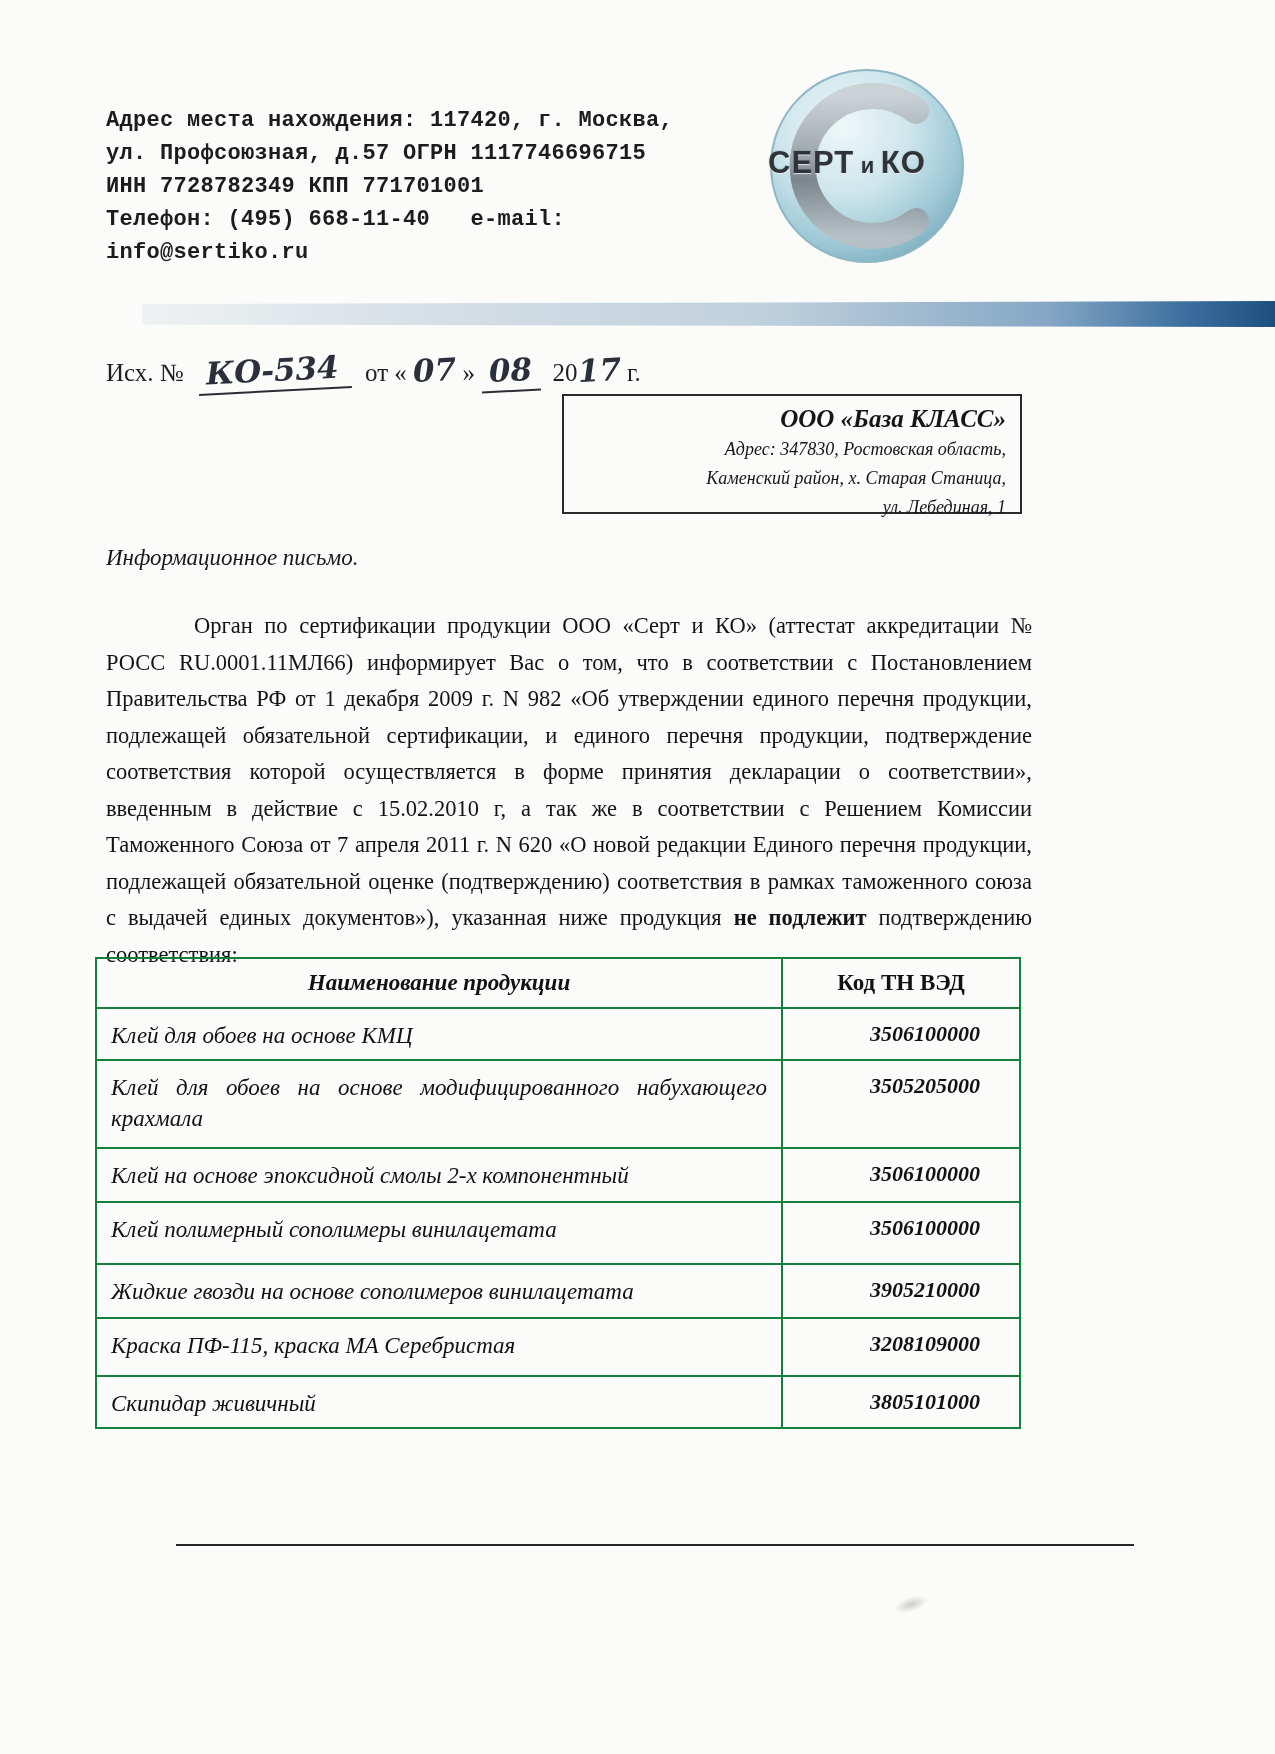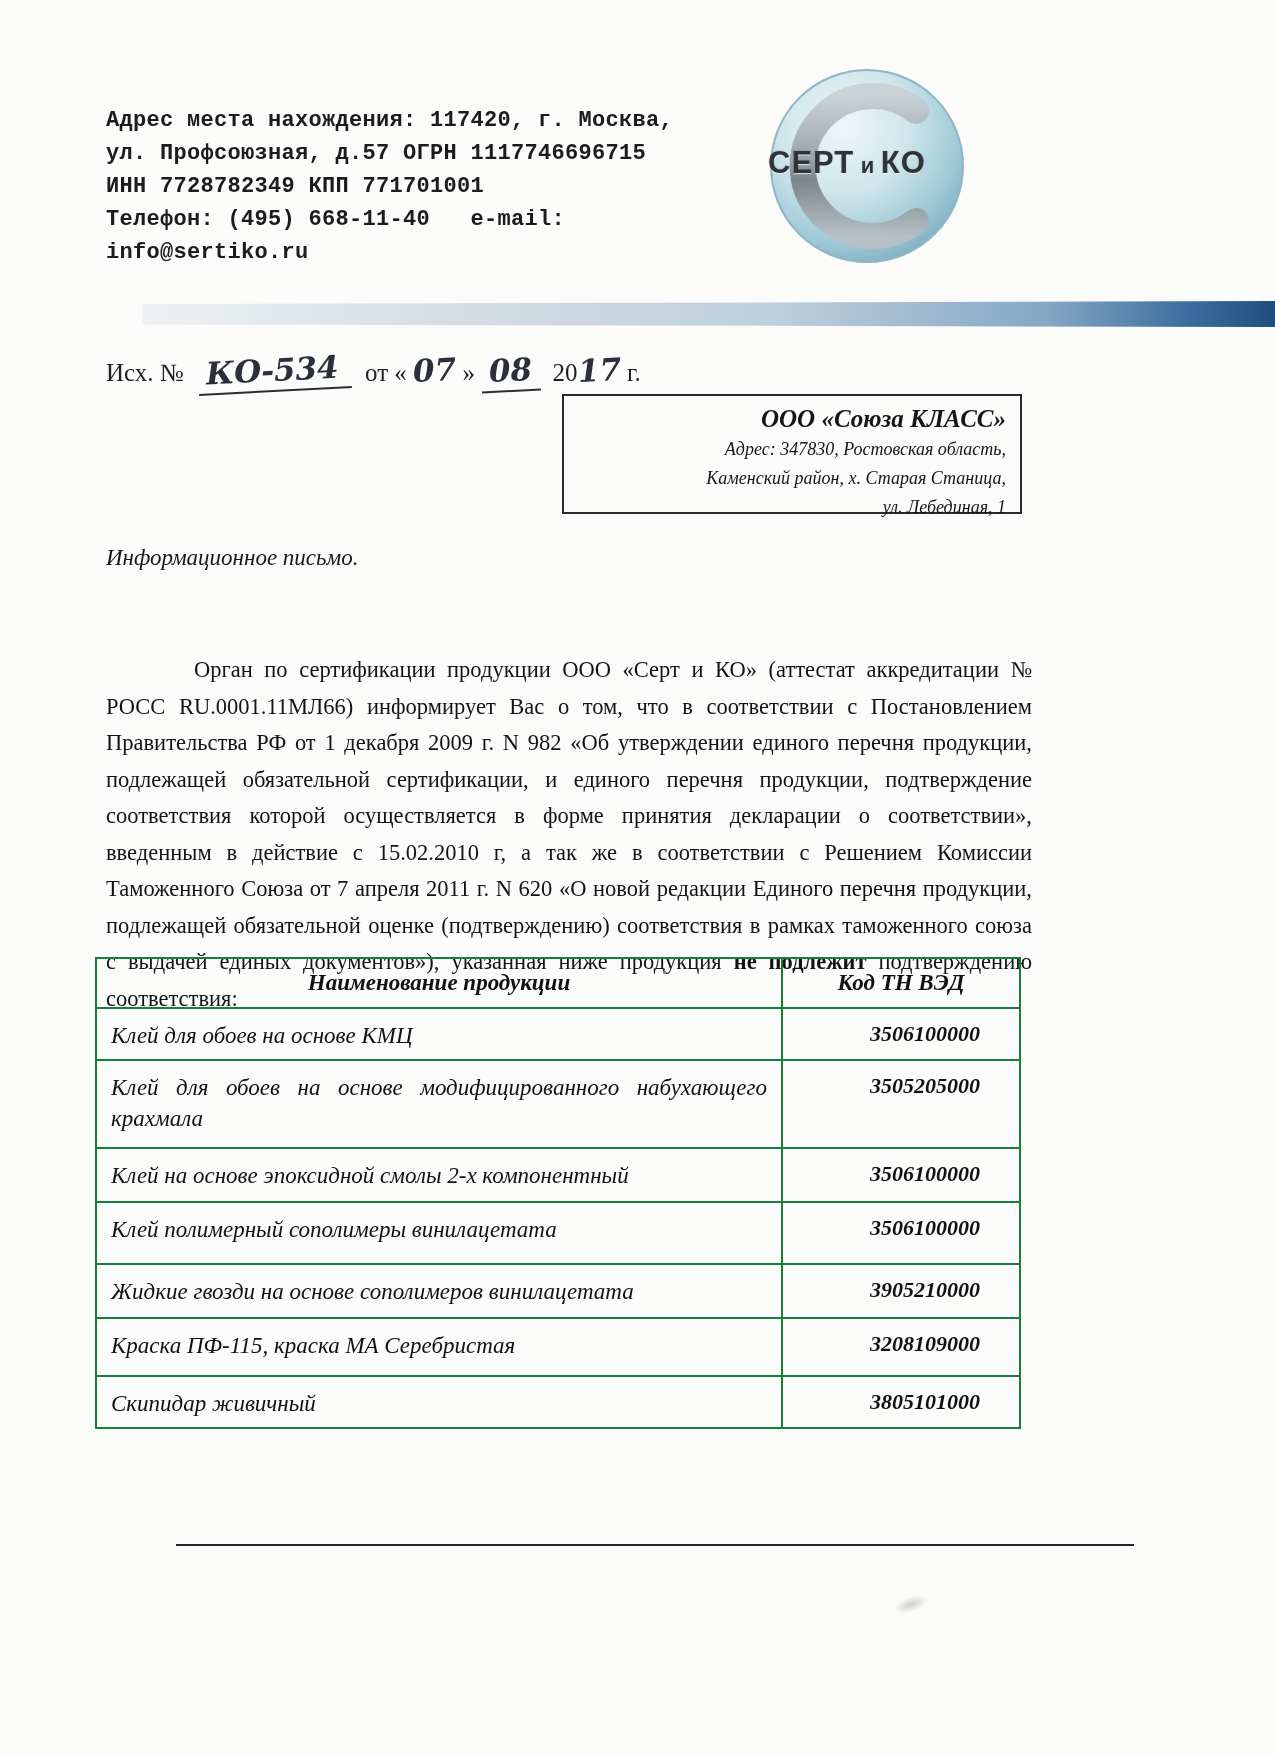--- a/index.html
+++ b/index.html
@@ -77,32 +77,32 @@
   
   .subject {
     position:absolute; left:106px; top:545px;
     font-style:italic; font-size:23px; color:#17181c;
   }
 
   
   .body-text {
     position:absolute; left:106px; top:608px; width:926px;
     font-size:22.5px; line-height:36.5px;
-    text-align:justify; text-indent:88px; color:#121317;margin-top:44px;
+    text-align:justify; text-indent:88px; color:#121317;
   }
   .body-text strong { font-weight:bold; }
 
   
   .doc-table {
     position:absolute; left:95px; top:957px; width:926px;
     border-collapse:collapse; color:#101114;
   }
   .doc-table th, .doc-table td { border:2px solid #15803d; }
   .name-h { width:686px; font-size:23px; font-style:italic; font-weight:bold; text-align:center; padding:10px; }
-  .code-h { font-size:23px; font-style:italic; font-weight:bold; text-align:center; padding:8px; }
+  .code-h { font-size:23px; font-weight:bold; text-align:center; padding:8px; }
   .name-c {
     font-size:23px; font-style:italic; text-align:justify; text-align-last:left;
     vertical-align:top; padding:11px 14px 8px 14px; line-height:31px;
   }
   .code-c {
     font-size:22px; font-style:italic; font-weight:bold;
     text-align:center; vertical-align:top; padding-top:12px;padding-left:48px;
   }
   .tr-h { height:50px; }
   .tr-0 { height:50px; }
@@ -167,21 +167,21 @@
   <span>от</span>
   <span>«</span>
   <span class="hand">07</span>
   <span>»</span>
   <span class="hand u-month">08</span>
   <span>20</span><span class="hand">17</span>
   <span>г.</span>
 </div>
 
 <div class="recipient-box">
-  <div class="recipient-name">ООО «Союза КЛАСС»</div>
+  <div class="recipient-name">ООО «База КЛАСС»</div>
   <div class="recipient-line">Адрес: 347830, Ростовская область,</div>
   <div class="recipient-line">Каменский район, х. Старая Станица,</div>
   <div class="recipient-line">ул. Лебединая, 1</div>
 </div>
 
 <div class="subject">Информационное письмо.</div>
 
 <p class="body-text"><span>Орган по сертификации продукции ООО «Серт и КО» (аттестат аккредитации № РОСС RU.0001.11МЛ66) информирует Вас о том, что в соответствии с Постановлением Правительства РФ от 1 декабря 2009 г. N 982 «Об утверждении единого перечня продукции, подлежащей обязательной сертификации, и единого перечня продукции, подтверждение соответствия которой осуществляется в форме принятия декларации о соответствии», введенным в действие с 15.02.2010 г, а так же в соответствии с Решением Комиссии Таможенного Союза от 7 апреля 2011 г. N 620 «О новой редакции Единого перечня продукции, подлежащей обязательной оценке (подтверждению) соответствия в рамках таможенного союза с выдачей единых документов»), указанная ниже продукция </span><strong>не подлежит</strong><span> подтверждению соответствия:</span></p>
 
 <table class="doc-table">

